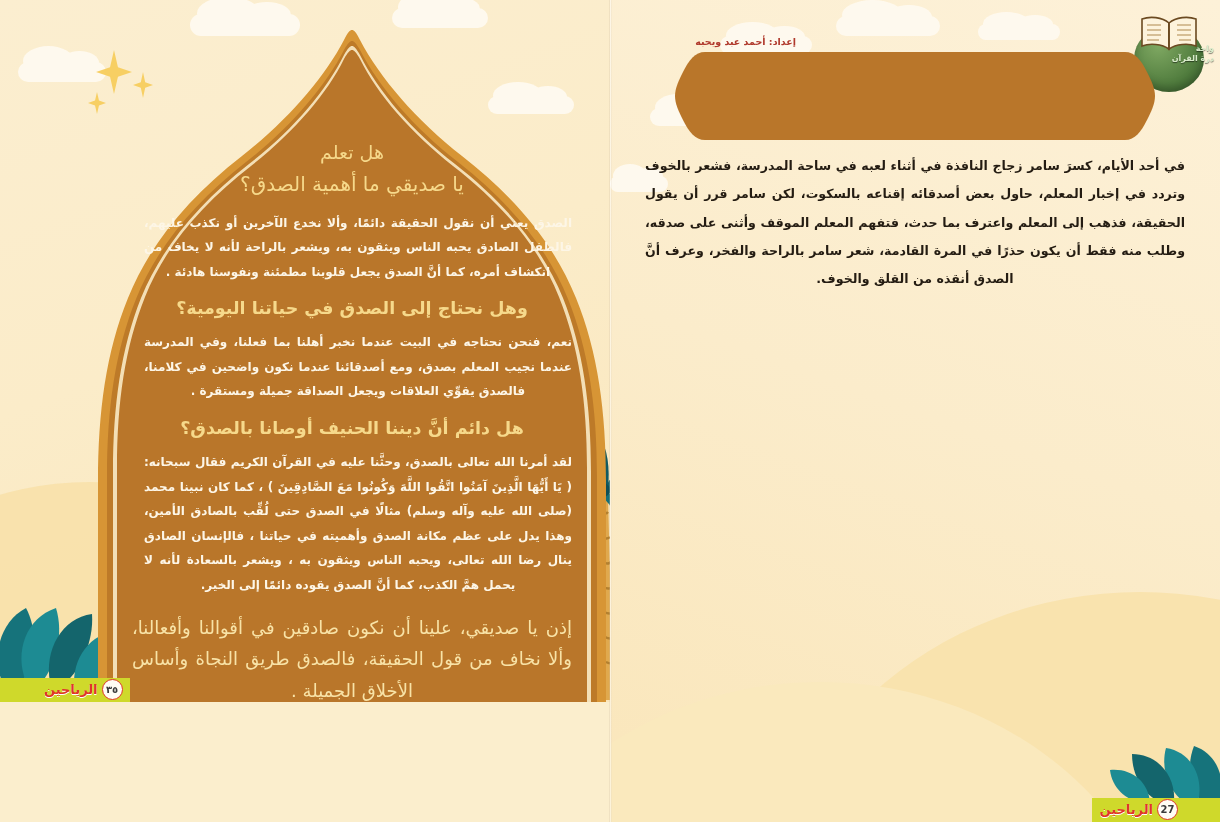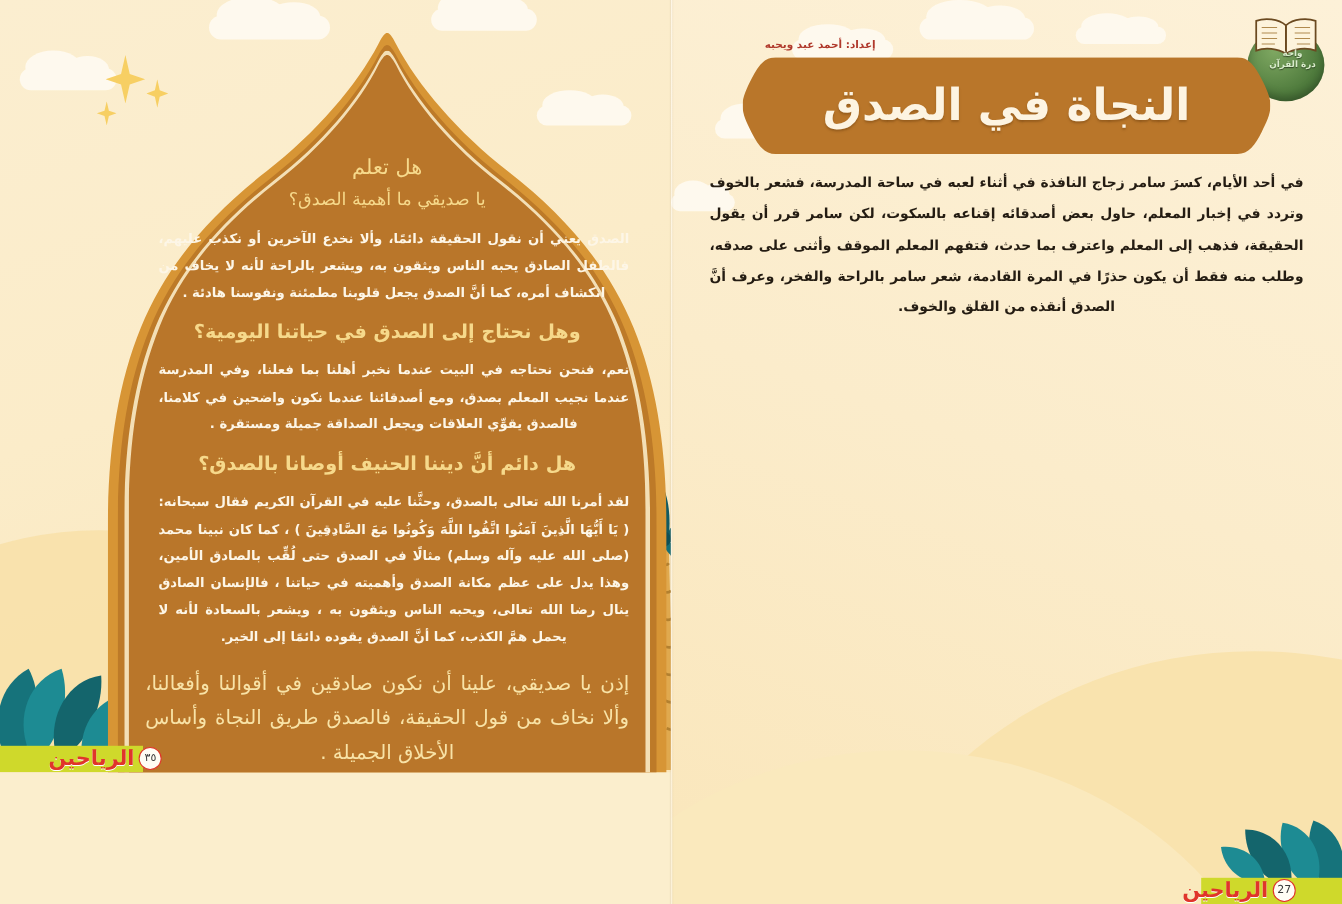--- a/index.html
+++ b/index.html
@@ -72,21 +72,21 @@
   .arch-content{
     position:absolute;left:26px;top:108px;width:468px;height:690px;
     padding:0 14px;box-sizing:border-box;
     text-align:center;
   }
   .kicker{
     color:#f6d98b;font-size:19px;line-height:1.5;margin:0 0 2px 0;
     font-weight:400;letter-spacing:.3px;
   }
   .sub-q{
-    color:#f6d98b;font-size:16px;line-height:1.5;margin:0 0 12px 0;
+    color:#f6d98b;font-size:20px;line-height:1.5;margin:0 0 12px 0;
     font-weight:400;
     text-align:center;
   }
   .body-p{
     color:#fdf6e7;font-size:12px;line-height:2.05;
     margin:0 0 10px 12px;text-align:justify;text-align-last:center;
     font-weight:bold;letter-spacing:.1px;
   }
   .sec-q{
     color:#f6d98b;font-size:17.5px;line-height:1.6;margin:4px 0 8px 0;
@@ -131,43 +131,43 @@
   .logo-circle{
     position:absolute;left:6px;top:18px;width:70px;height:66px;border-radius:50%;
     background:radial-gradient(circle at 35% 30%,#7fa862,#4e7a3c 65%,#3c6330 100%);
     box-shadow:inset 0 -4px 8px rgba(0,0,0,.25);
   }
   .logo-book{
     position:absolute;left:10px;top:6px;width:62px;height:40px;
   }
   .logo-text{
     position:absolute;left:8px;top:36px;width:78px;
-    text-align:center;color:#d9eccb;font-size:8px;line-height:1.25;
+    text-align:right;color:#d9eccb;font-size:8px;line-height:1.25;
     text-shadow:0 1px 1px rgba(0,0,0,.5);font-weight:bold;
   }
 
   
   .palm{position:absolute;left:540px;bottom:0;width:120px;height:270px;}
 
   
   .foot-strip{position:absolute;left:0;bottom:0;width:130px;height:24px;background:#cfd92b;}
   .foot-strip.r{left:auto;right:0;width:128px;}
   .foot-badge{
     position:absolute;bottom:2px;display:flex;align-items:center;gap:4px;
     direction:rtl;
   }
   .foot-badge.l{left:44px;}
   .foot-badge.r{right:42px;}
   .foot-logo{
-    font-size:19px;color:#e0352a;font-weight:bold;letter-spacing:-.5px;
+    font-size:13px;color:#e0352a;font-weight:bold;letter-spacing:-.5px;
     text-shadow:0 1px 0 #fff;
   }
   .foot-num{
     width:19px;height:19px;border-radius:50%;background:#fffdf4;
-    border:1.5px solid #e0352a;color:#3a3a3a;font-size:10px;font-weight:normal;
+    border:1.5px solid #e0352a;color:#3a3a3a;font-size:10px;font-weight:bold;
     display:flex;align-items:center;justify-content:center;
   }
 
   
   .leafcluster{position:absolute;left:-8px;bottom:18px;width:150px;height:110px;}
   .leafcluster.r{left:auto;right:-6px;bottom:18px;width:120px;height:80px;}
 </style>
 </head>
 <body>
 
@@ -267,21 +267,20 @@
         </svg>
       </div>
       <div class="logo-text">
         <div>واحة</div>
         <div>درة القرآن</div>
       </div>
     </div>
 
     <div class="title-banner">
       <div class="banner-shape"></div>
-      <div class="banner-title">النجاة في الصدق</div>
     </div>
 
     <div class="right-body">في أحد الأيام، كسرَ سامر زجاج النافذة في أثناء لعبه في ساحة المدرسة، فشعر بالخوف وتردد في إخبار المعلم، حاول بعض أصدقائه إقناعه بالسكوت، لكن سامر قرر أن يقول الحقيقة، فذهب إلى المعلم واعترف بما حدث، فتفهم المعلم الموقف وأثنى على صدقه، وطلب منه فقط أن يكون حذرًا في المرة القادمة، شعر سامر بالراحة والفخر، وعرف أنَّ الصدق أنقذه من القلق والخوف.</div>
 
     <div class="leafcluster r">
       <svg viewBox="0 0 120 80" width="120" height="80">
         <path d="M114 78 C 120 56 112 30 88 22 C 80 42 84 66 96 78 Z" fill="#16737b"></path>
         <path d="M92 78 C 98 54 86 28 60 24 C 54 46 64 68 78 78 Z" fill="#1d8b93"></path>
         <path d="M68 78 C 70 52 52 30 26 30 C 26 54 40 72 54 78 Z" fill="#14656c"></path>
         <path d="M44 78 C 42 58 26 44 4 46 C 6 64 20 76 34 78 Z" fill="#1d8b93"></path>

